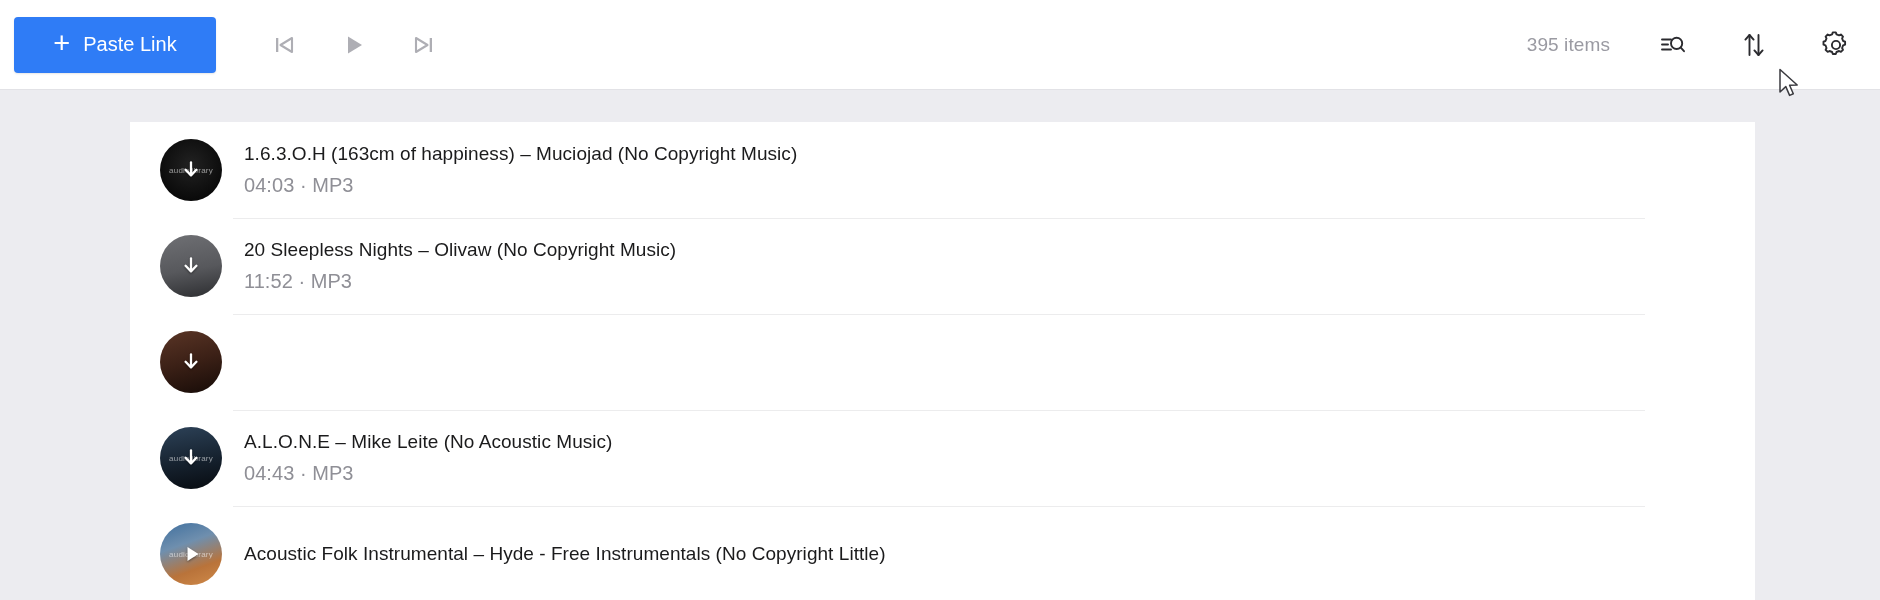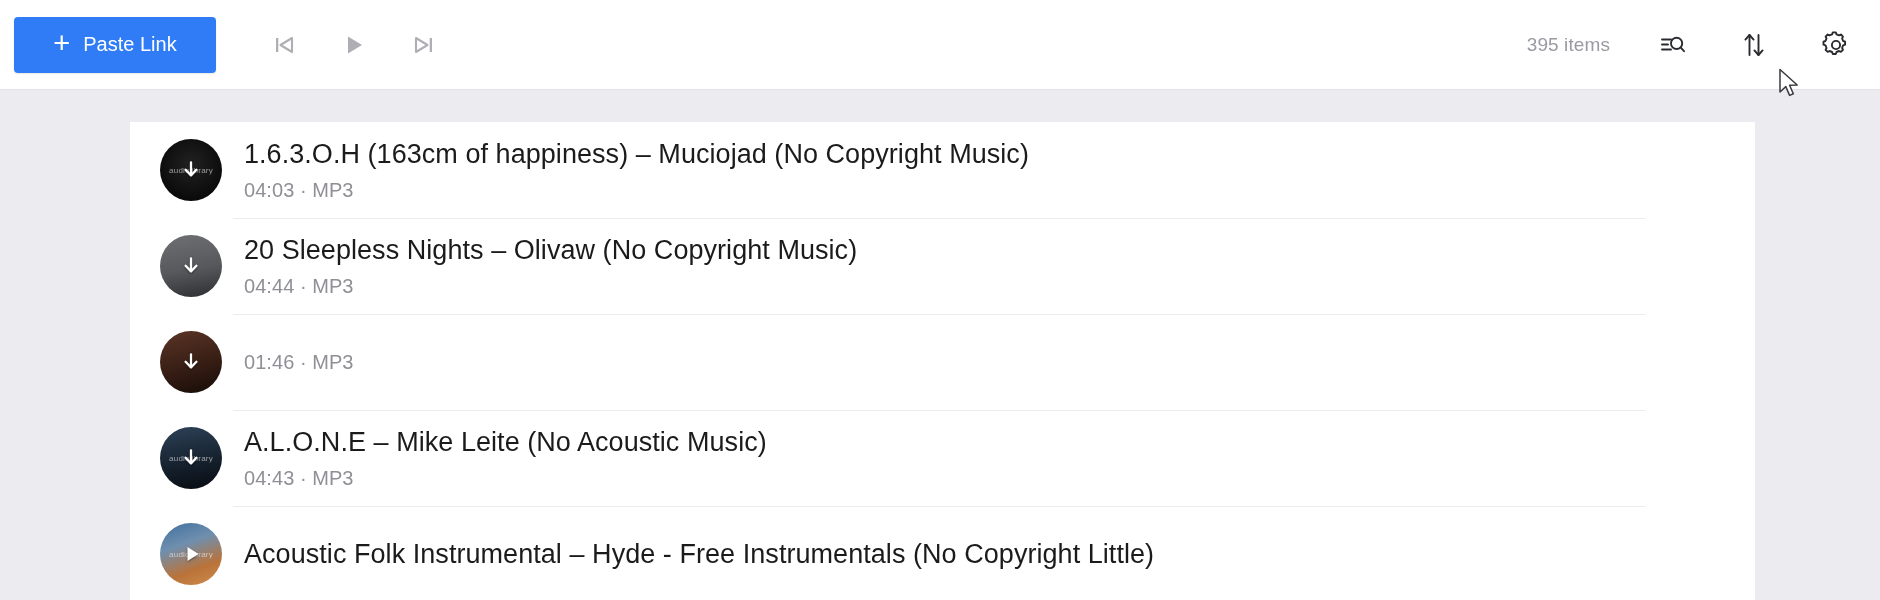--- a/index.html
+++ b/index.html
@@ -105,21 +105,21 @@
   .thumb .overlay svg { display: block; filter: drop-shadow(0 1px 1px rgba(0,0,0,.45)); }
 
   .art-dark  { background: radial-gradient(circle at 50% 42%, #222 0%, #0b0b0b 70%, #000 100%); }
   .art-gray  { background: linear-gradient(170deg, #6f7074 0%, #57585c 55%, #2c2d30 100%); }
   .art-brown { background: linear-gradient(165deg, #5a3526 0%, #3b2016 50%, #160b07 100%); }
   .art-navy  { background: linear-gradient(170deg, #2d4258 0%, #16222f 55%, #070b10 100%); }
   .art-forest{ background: linear-gradient(160deg, #3f6f9e 0%, #6f8fae 35%, #b9733a 70%, #d08b4a 100%); }
 
   .meta-col { display: flex; flex-direction: column; justify-content: center; gap: 7px; }
   .title {
-    font-size: 27px; color: #1b1b1c; line-height: 1.2;
+    font-size: 19px; color: #1b1b1c; line-height: 1.2;
     white-space: nowrap; letter-spacing: .05px;
   }
   .subtitle {
     font-size: 20px; color: #8f8f96; line-height: 1.2;
     white-space: nowrap; letter-spacing: .05px;
   }
 
   
   .cursor { position: absolute; left: 1778px; top: 68px; pointer-events: none; }
 </style>
@@ -238,39 +238,38 @@
             <svg width="26" height="26" viewBox="0 0 26 26">
               <g stroke="#ffffff" stroke-width="2.3" stroke-linecap="round" stroke-linejoin="round" fill="none">
                 <line x1="13" y1="5.5" x2="13" y2="18"></line>
                 <polyline points="7.6,12.8 13,18.4 18.4,12.8"></polyline>
               </g>
             </svg>
           </div>
         </div>
         <div class="meta-col">
           <div class="title">20 Sleepless Nights – Olivaw (No Copyright Music)</div>
-          <div class="subtitle">04:44 · MP3</div>
+          <div class="subtitle">11:52 · MP3</div>
         </div>
       </div>
 
       <div class="row">
         <div class="thumb">
           <div class="art art-brown"></div>
           <div class="wm"></div>
           <div class="overlay">
             <svg width="26" height="26" viewBox="0 0 26 26">
               <g stroke="#ffffff" stroke-width="2.3" stroke-linecap="round" stroke-linejoin="round" fill="none">
                 <line x1="13" y1="5.5" x2="13" y2="18"></line>
                 <polyline points="7.6,12.8 13,18.4 18.4,12.8"></polyline>
               </g>
             </svg>
           </div>
         </div>
         <div class="meta-col">
-          <div class="subtitle">01:46 · MP3</div>
         </div>
       </div>
 
       <div class="row">
         <div class="thumb">
           <div class="art art-navy"></div>
           <div class="wm">audiolibrary</div>
           <div class="overlay">
             <svg width="26" height="26" viewBox="0 0 26 26">
               <g stroke="#ffffff" stroke-width="2.3" stroke-linecap="round" stroke-linejoin="round" fill="none">

